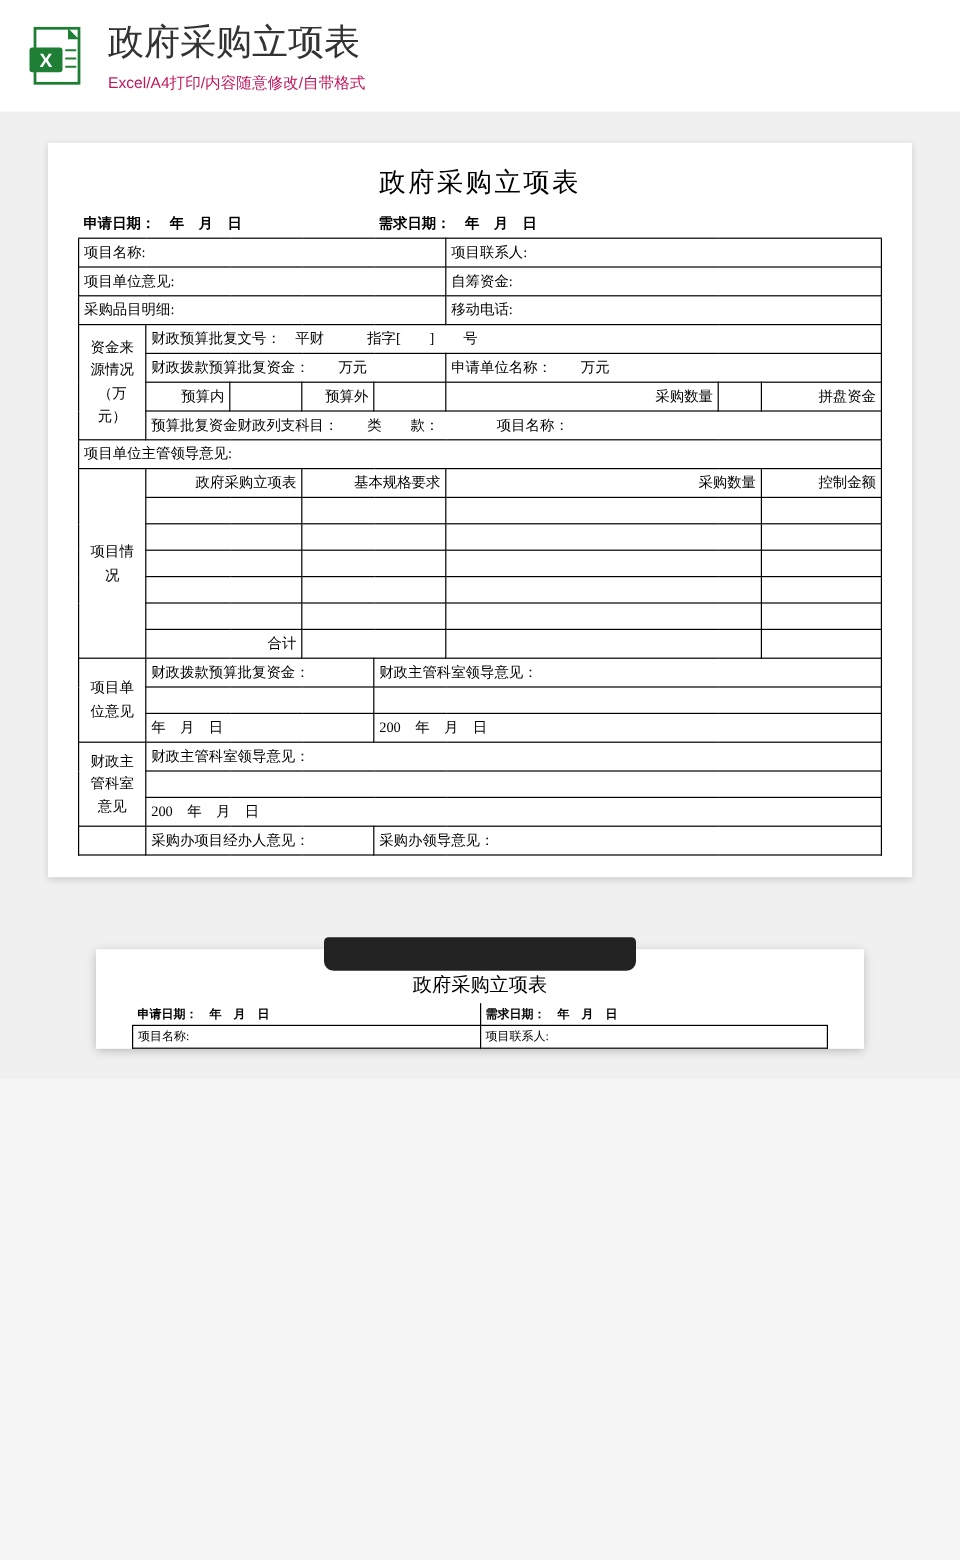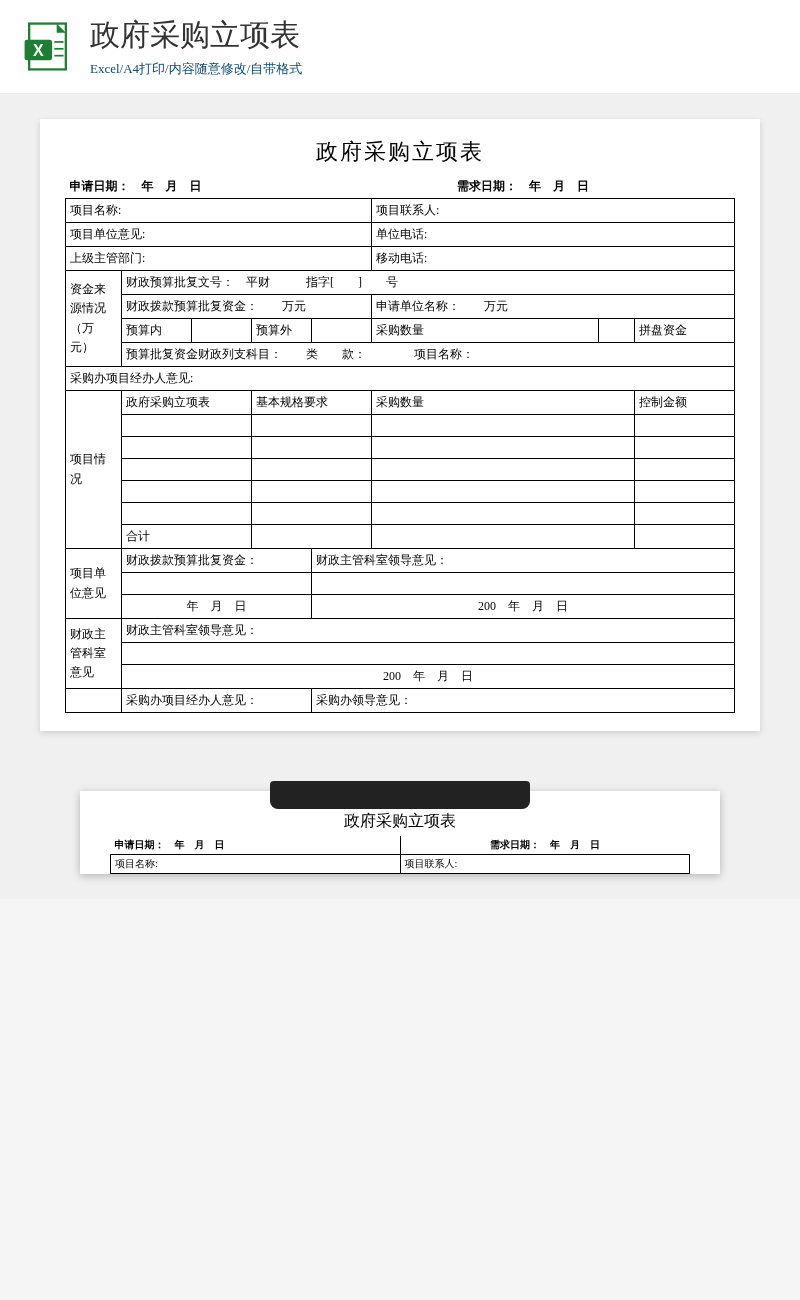--- a/index.html
+++ b/index.html
@@ -21,22 +21,22 @@
   .excel-icon svg { width: 100%; height: 100%; }
   .header-text h1 {
     font-size: 30px;
     font-weight: normal;
     color: #333;
     font-family: "Microsoft YaHei", sans-serif;
     margin-bottom: 4px;
   }
   .header-text p {
     font-size: 13px;
-    color: #0c4a6e;
-    font-family: Liberation Serif, serif;
+    color: #be185d;
+    font-family: Liberation Sans, sans-serif;
   }
   
   .doc-area {
     padding: 25px 40px;
     background: #f0f0f0;
   }
   .sheet {
     background: #fff;
     padding: 18px 25px;
     box-shadow: 0 2px 6px rgba(0,0,0,0.15);
@@ -59,24 +59,25 @@
     padding: 3px 4px;
     height: 22px;
     vertical-align: middle;
   }
   .no-top-sides { border-top: none !important; border-left: none !important; border-right: none !important; }
   
   .tall { height: 58px; vertical-align: top; }
   .item-row td { height: 26px; }
   
   .v-text {
+    text-align: center;
     line-height: 1.6;
   }
-  .center { text-align: left; }
-  .right { text-align: center; margin-top: 40px; }
+  .center { text-align: right; }
+  .right { text-align: left; margin-top: 40px; }
   .bold { font-weight: bold; }
   
   .preview-strip {
     margin-top: 60px;
     padding: 0 30px;
   }
   .clipboard {
     background: #fff;
     margin: 0 auto;
     width: 640px;
@@ -144,25 +145,25 @@
         <td colspan="4" class="no-top-sides bold right">需求日期：　年　月　日</td>
       </tr>
 
       <tr>
         <td colspan="5">项目名称:</td>
         <td colspan="3">项目联系人:</td>
       </tr>
 
       <tr>
         <td colspan="5">项目单位意见:</td>
-        <td colspan="3">单位电话:</td>
-      </tr>
-
-      <tr>
-        <td colspan="5">上级主管部门:</td>
+        <td colspan="3">自筹资金:</td>
+      </tr>
+
+      <tr>
+        <td colspan="5">采购品目明细:</td>
         <td colspan="3">移动电话:</td>
       </tr>
 
       <tr>
         <td rowspan="4" class="v-text" style="width:56px">资金来源情况（万元）</td>
         <td colspan="7">财政预算批复文号：　平财　　　指字[　　]　　号</td>
       </tr>
       <tr>
         <td colspan="4">财政拨款预算批复资金：　　万元</td>
         <td colspan="3">申请单位名称：　　万元</td>
@@ -174,21 +175,21 @@
         <td style="width:60px"></td>
         <td class="center">采购数量</td>
         <td></td>
         <td class="center">拼盘资金</td>
       </tr>
       <tr>
         <td colspan="7">预算批复资金财政列支科目：　　类　　款：　　　　项目名称：</td>
       </tr>
 
       <tr>
-        <td colspan="8">采购办项目经办人意见:</td>
+        <td colspan="8">项目单位主管领导意见:</td>
       </tr>
 
       <tr>
         <td rowspan="7" class="v-text">项目情况</td>
         <td colspan="2" class="center">政府采购立项表</td>
         <td colspan="2" class="center">基本规格要求</td>
         <td colspan="2" class="center">采购数量</td>
         <td class="center" style="width:100px">控制金额</td>
       </tr>
       <tr class="item-row">

